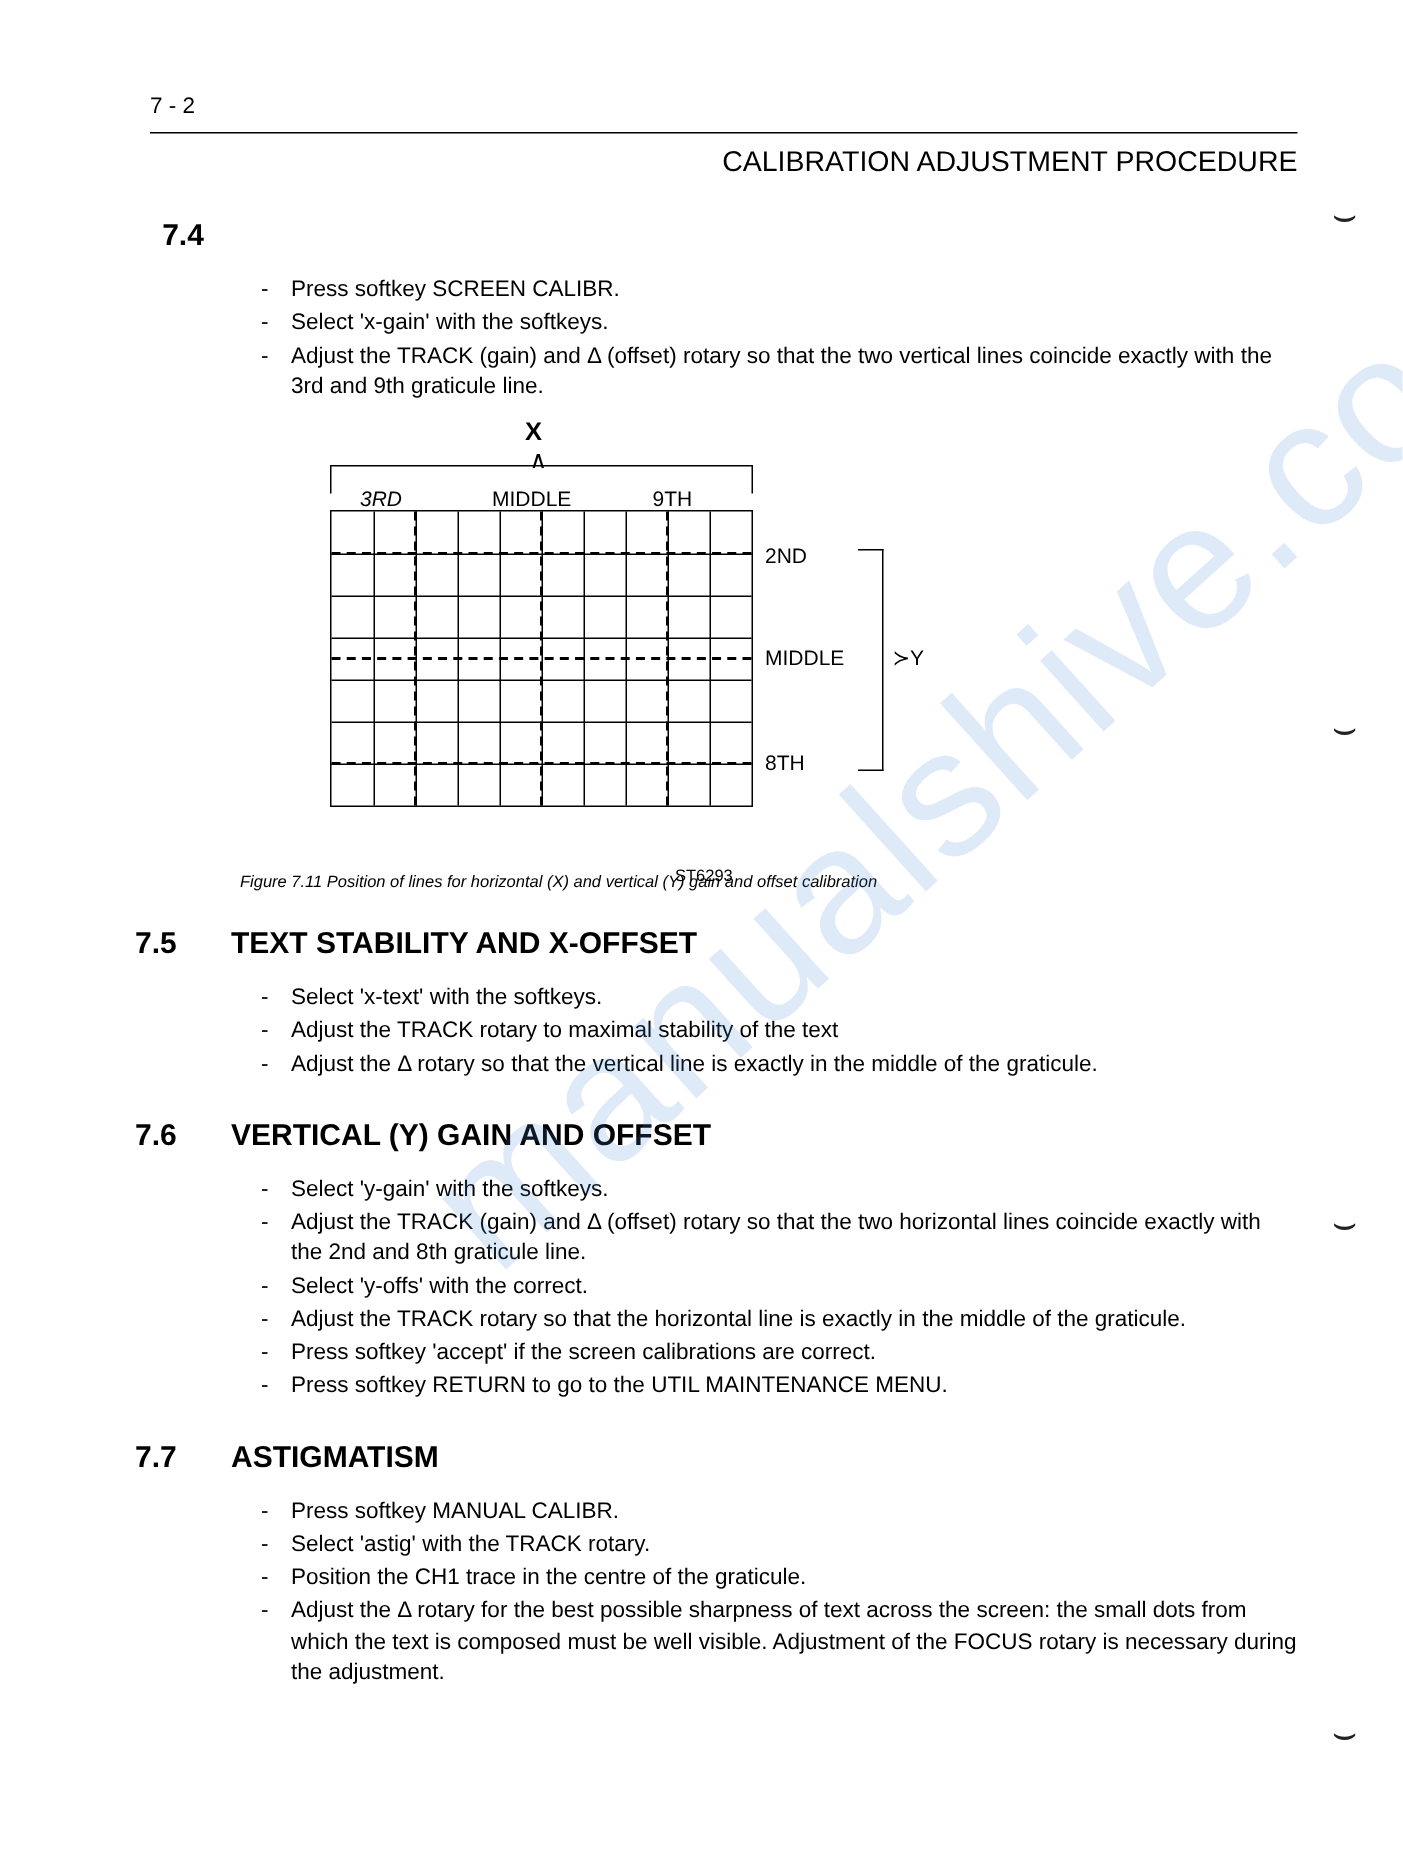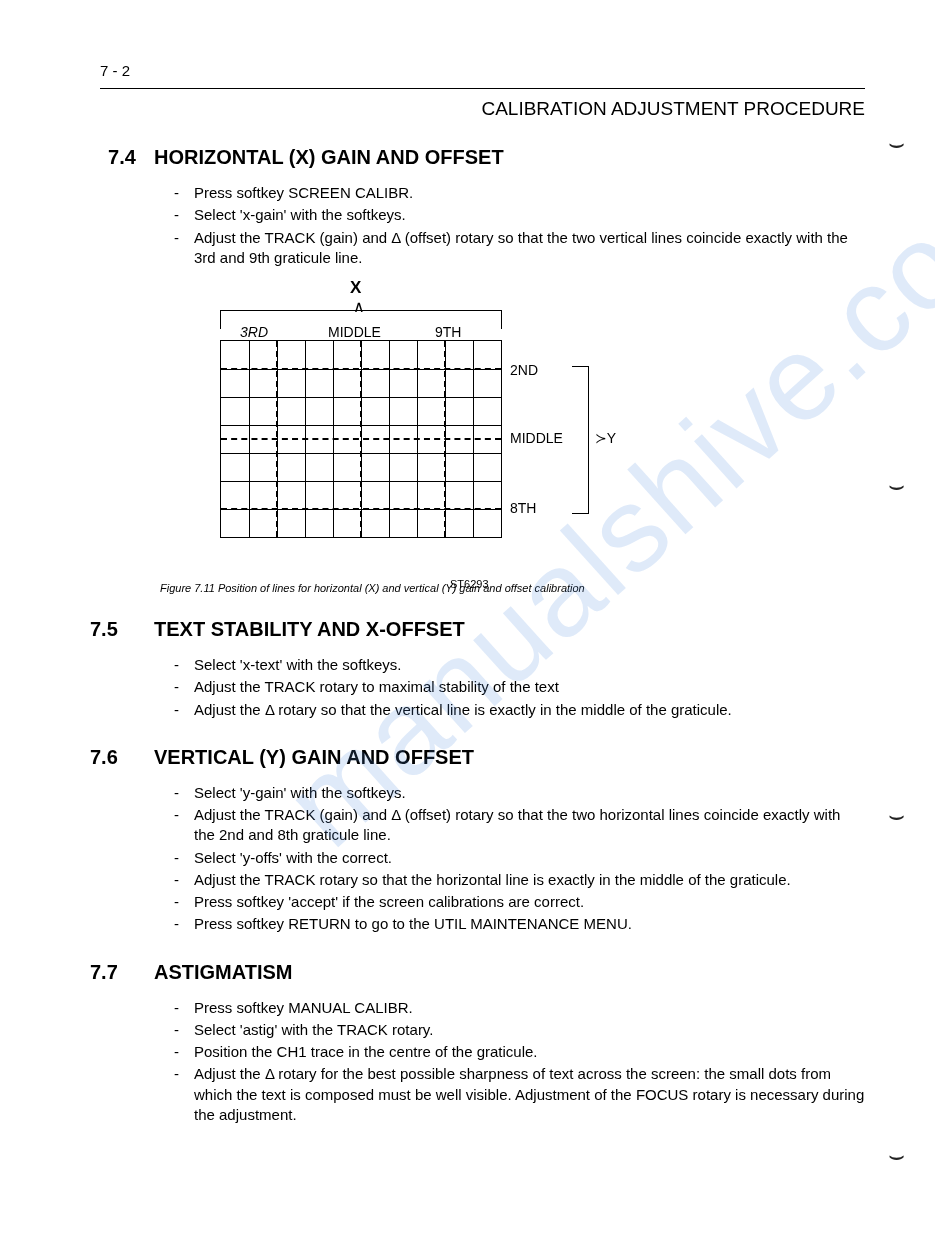--- a/index.html
+++ b/index.html
@@ -122,21 +122,20 @@
 
   <span class="scanmk" style="top:128px;">⌣</span>
   <span class="scanmk" style="top:470px;">⌣</span>
   <span class="scanmk" style="top:800px;">⌣</span>
   <span class="scanmk" style="top:1140px;">⌣</span>
 
   <div class="watermark">manualshive.com</div>
 
   <div class="section" style="margin-top:86px;text-align:center;">
     <div class="sec-no">7.4</div>
-    <div class="sec-title">HORIZONTAL (X) GAIN AND OFFSET</div>
   </div>
   <div class="list">
     <div class="list-item">
         <span class="bullet">-</span>
         <span class="txt">Press softkey SCREEN CALIBR.</span>
       </div>
     <div class="list-item">
         <span class="bullet">-</span>
         <span class="txt">Select 'x-gain' with the softkeys.</span>
       </div>

